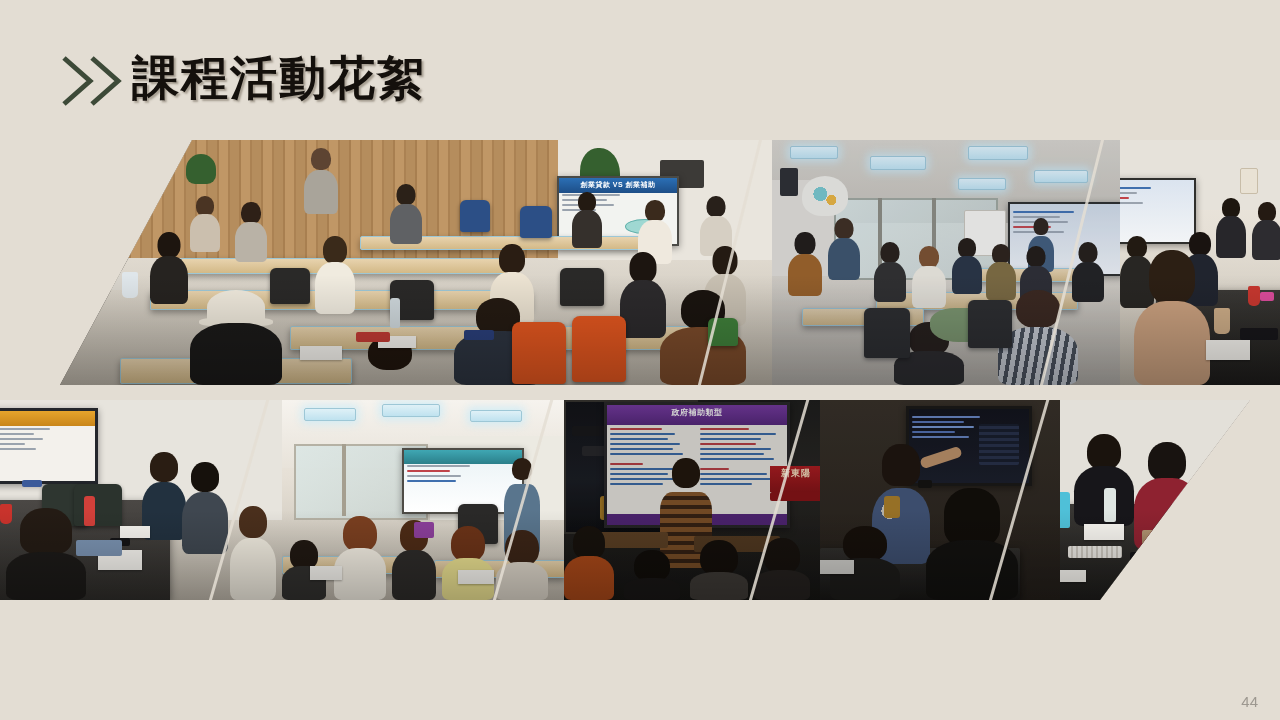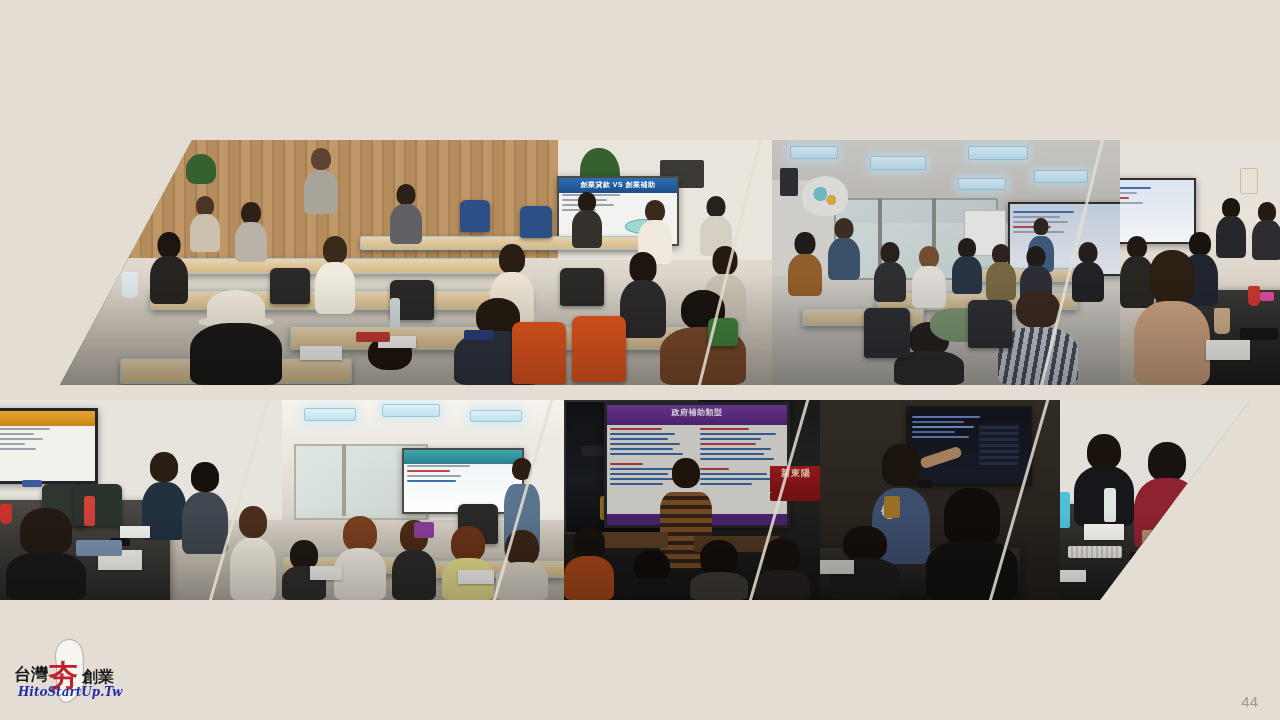--- a/index.html
+++ b/index.html
@@ -263,20 +263,29 @@
     font-size: 15px;
     color: #9d9890;
     font-family: "Liberation Sans", sans-serif;
   }
 </style>
 </head>
 <body>
 
 <div id="slide">
 
+  <div class="header">
+    <div class="chev">
+      <svg width="70" height="58" viewBox="0 0 70 58">
+        <polyline points="6,6 32,29 6,52" fill="none" stroke="#3d4a38" stroke-width="5"></polyline>
+        <polyline points="34,6 60,29 34,52" fill="none" stroke="#3d4a38" stroke-width="5"></polyline>
+      </svg>
+    </div>
+    <div class="page-title">課程活動花絮</div>
+  </div>
 
   <div class="band band-top">
 
     <div class="cell" style="left:0px; width:712px;">
       <div class="scene">
         <div class="room"></div>
         <div class="wall wood" style="left:60px; top:0; width:440px; height:118px;"></div>
         <div class="wall" style="left:0; top:0; width:62px; height:150px; background:#d8d4cc;"></div>
         <div class="wall" style="left:498px; top:0; width:214px; height:120px; background:#e9e5dd;"></div>
         <div class="plant" style="left:126px; top:14px; width:30px; height:30px;"></div>
@@ -780,26 +789,16 @@
         <div class="tone v"></div>
       </div>
     </div>
 
     <div class="seam" style="left:272px; transform: rotate(16deg);"></div>
     <div class="seam" style="left:556px; transform: rotate(16deg);"></div>
     <div class="seam" style="left:812px; transform: rotate(16deg);"></div>
     <div class="seam" style="left:1052px; transform: rotate(16deg);"></div>
   </div>
 
-  <div class="logo">
-    <svg width="160" height="74" viewBox="0 0 160 74">
-      <path d="M58 4 C64 2 72 6 74 14 C77 24 74 32 76 40 C78 50 72 58 64 64 C58 69 52 66 50 58
-               C47 46 50 36 48 26 C46 14 50 6 58 4 Z" fill="#f7f5f1" stroke="#bdb7ab" stroke-width="1.2"></path>
-      <text x="6" y="44" font-family="DejaVu Sans, sans-serif" font-size="17" font-weight="700" fill="#1a1a1a">台灣</text>
-      <text x="40" y="50" font-family="DejaVu Sans, sans-serif" font-size="30" font-weight="700" fill="#c0202a">夯</text>
-      <text x="74" y="46" font-family="DejaVu Sans, sans-serif" font-size="16" font-weight="700" fill="#1a1a1a">創業</text>
-      <text x="10" y="60" font-family="DejaVu Serif, serif" font-size="12" font-style="italic" font-weight="700" fill="#2331a8">HitoStartUp.Tw</text>
-    </svg>
-  </div>
 
   <div class="page-num">44</div>
 
 </div>
 
 </body></html>

